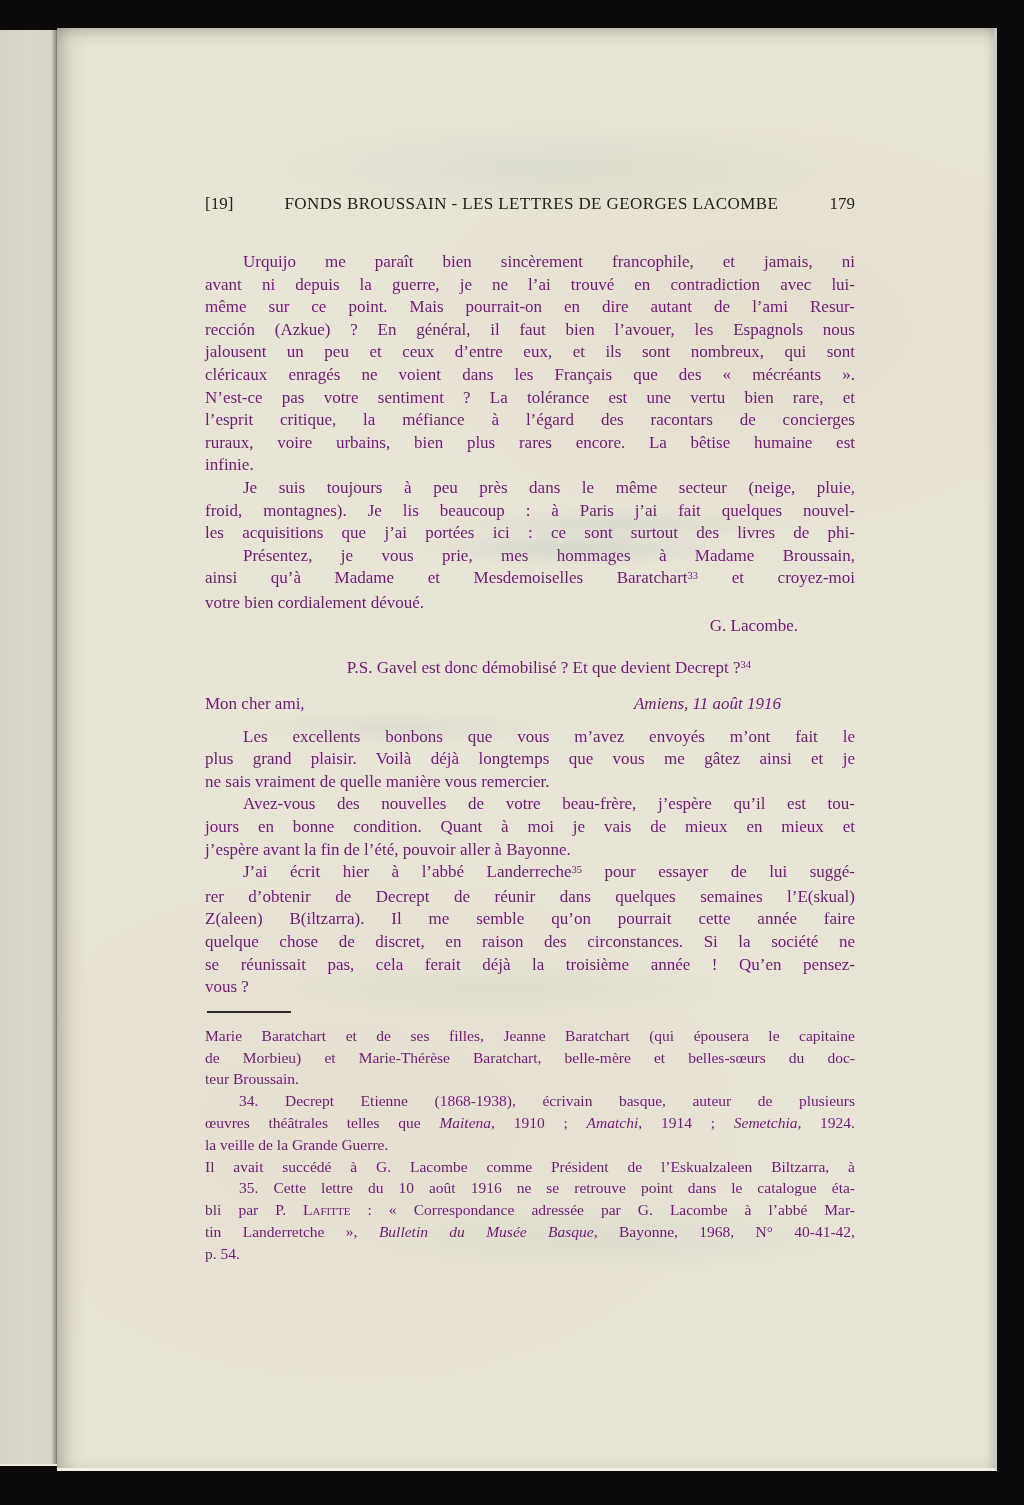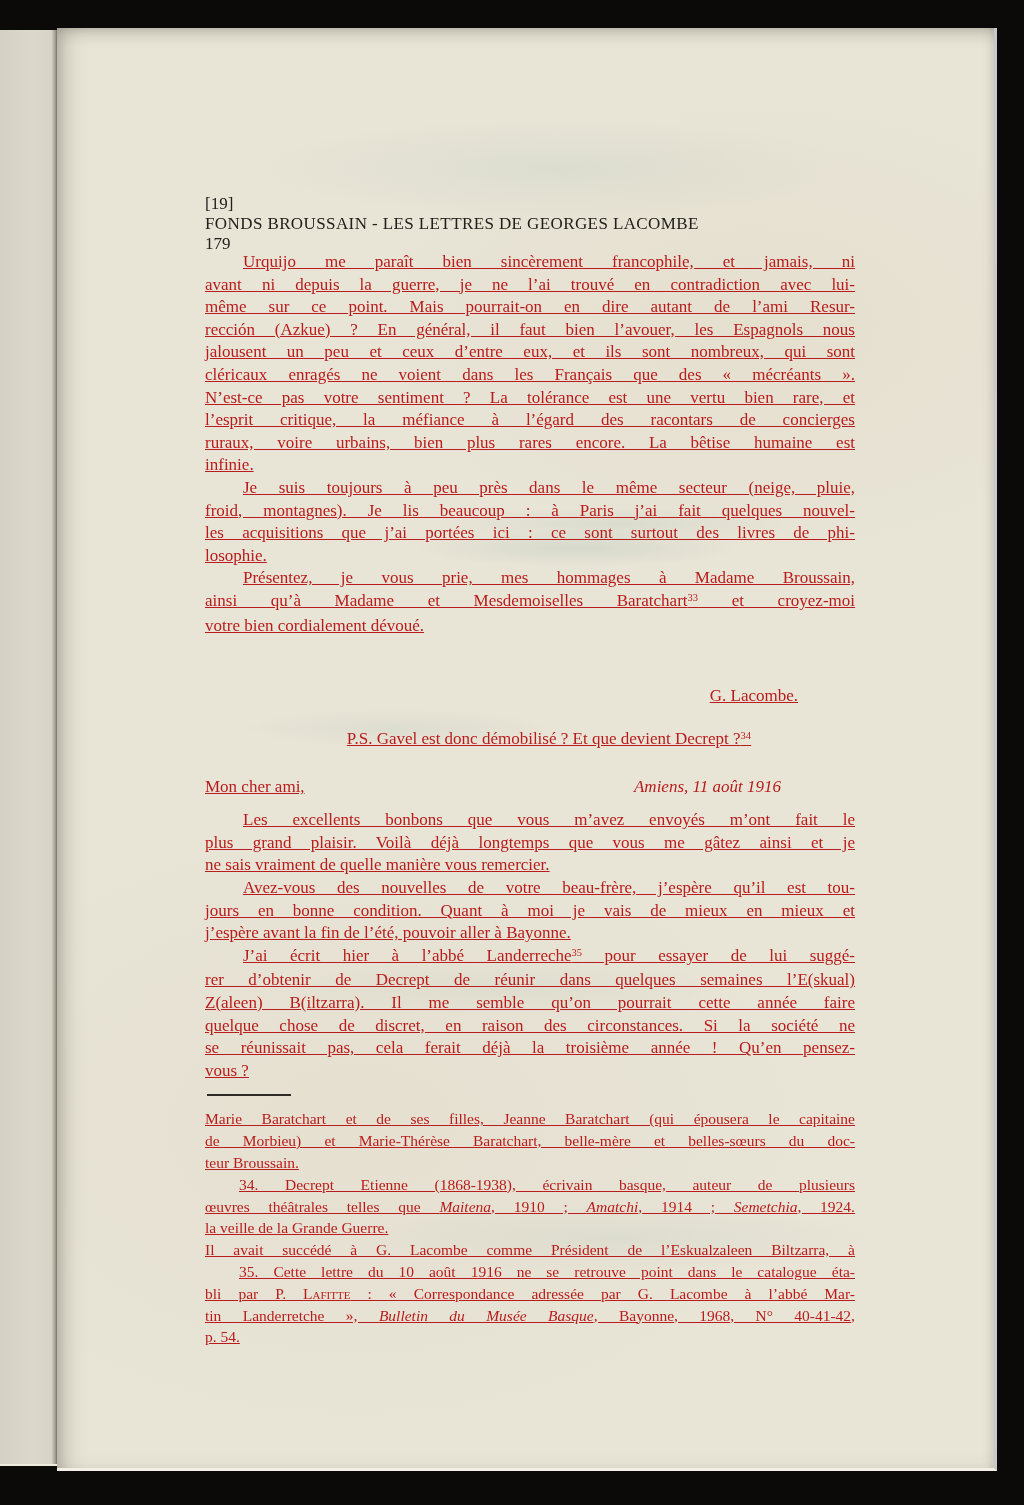--- a/index.html
+++ b/index.html
@@ -35,33 +35,33 @@
       radial-gradient(260px 24px at 560px 496px, rgba(140,175,160,.15), transparent 70%),
       radial-gradient(220px 26px at 340px 700px, rgba(140,175,160,.12), transparent 70%),
       radial-gradient(320px 42px at 450px 960px, rgba(140,175,160,.10), transparent 70%),
       radial-gradient(360px 48px at 560px 1210px, rgba(145,175,162,.12), transparent 70%),
       radial-gradient(500px 300px at 700px 300px, rgba(214,200,168,.18), transparent 75%),
       radial-gradient(600px 400px at 300px 1100px, rgba(210,198,170,.14), transparent 75%);
   }
   .running-header {
     position:absolute; left:148px; top:166px; width:650px;
     display:flex; align-items:baseline;
-    font-size:17px; color:#23201c;flex-direction:column;
+    font-size:17px; color:#23201c;
   }
   .header-title { flex:1; text-align:center; letter-spacing:.4px; }
   .text-column {
     position:absolute; left:148px; top:223px; width:650px;
-    font-size:17px; line-height:22.6px; color:#b91c1c;text-decoration:underline;
+    font-size:17px; line-height:22.6px; color:#701a75;
   }
   .line { text-align:justify; text-align-last:justify; }
   .line.final { text-align-last:left; }
   .para > .line.first { text-indent:38px; }
-  .signature { text-align:right; padding-right:57px;margin-top:48px; }
+  .signature { text-align:right; padding-right:57px; }
   .postscript { text-indent:38px; margin-top:20px;text-align:center; }
-  .salutation-row { margin-top:24px; position:relative; height:23px; }
+  .salutation-row { margin-top:11px; position:relative; height:23px; }
   .dateline { position:absolute; right:74px; top:0; font-style:italic; }
   #letter2-body { margin-top:10px; }
   .footnote-rule { width:84px; height:2px; background:#2e2b26; margin:12px 0 12px 2px; }
   #footnotes { font-size:15.5px; line-height:21.8px; }
   #footnotes .para > .line.first { text-indent:34px; }
   .sup { font-size:.62em; position:relative; top:-.45em; }
   .it { font-style:italic; }
   .sc { font-variant:small-caps; }
 </style>
 </head>
@@ -89,21 +89,20 @@
           <div class="line"><span>cléricaux enragés ne voient dans les Français que des « mécréants ».</span></div>
           <div class="line"><span>N’est-ce pas votre sentiment ? La tolérance est une vertu bien rare, et</span></div>
           <div class="line"><span>l’esprit critique, la méfiance à l’égard des racontars de concierges</span></div>
           <div class="line"><span>ruraux, voire urbains, bien plus rares encore. La bêtise humaine est</span></div>
           <div class="line final"><span>infinie.</span></div>
         </div>
         <div class="para">
           <div class="line first"><span>Je suis toujours à peu près dans le même secteur (neige, pluie,</span></div>
           <div class="line"><span>froid, montagnes). Je lis beaucoup : à Paris j’ai fait quelques nouvel-</span></div>
           <div class="line"><span>les acquisitions que j’ai portées ici : ce sont surtout des livres de phi-</span></div>
-          <div class="line final"><span>losophie.</span></div>
         </div>
         <div class="para">
           <div class="line first"><span>Présentez, je vous prie, mes hommages à Madame Broussain,</span></div>
           <div class="line"><span>ainsi qu’à Madame et Mesdemoiselles Baratchart</span><span class="sup">33</span><span> et croyez-moi</span></div>
           <div class="line final"><span>votre bien cordialement dévoué.</span></div>
         </div>
       </div>
 
     <div class="signature">G. Lacombe.</div>
 

